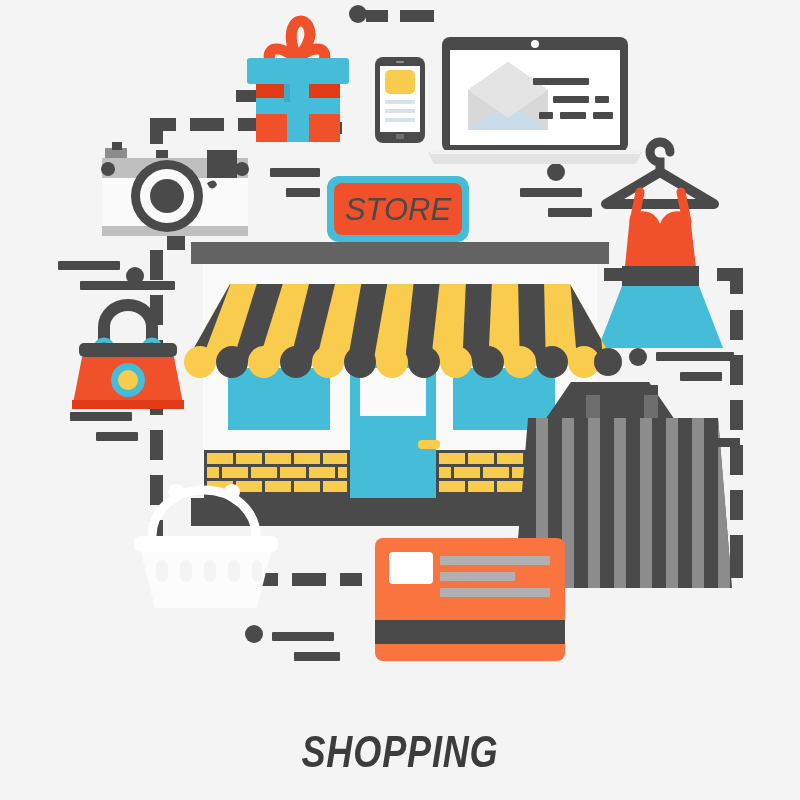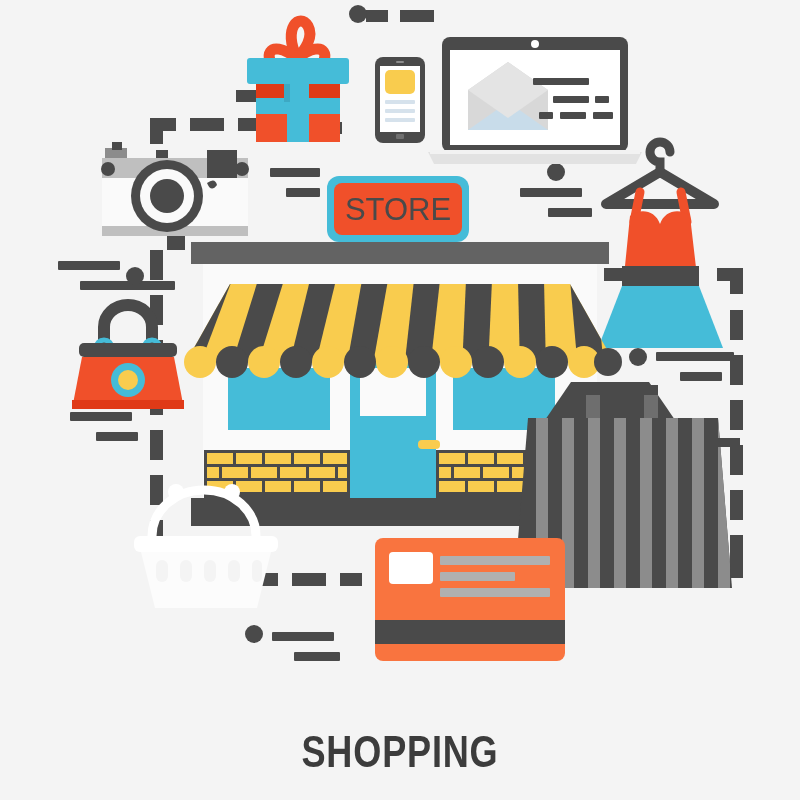--- a/index.html
+++ b/index.html
@@ -2,21 +2,21 @@
 <html><head>
 <meta charset="utf-8">
 <style>
   html,body{margin:0;padding:0;}
   body{
     width:800px;height:800px;
     background:#F4F4F4;
     font-family:"Liberation Sans", sans-serif;
     overflow:hidden;
   }
-  #stage{position:relative;width:800px;height:592px;}
+  #stage{position:relative;width:800px;height:592px;font-style:italic;}
   #stage svg{display:block;}
   .title{
     position:absolute;
     left:0;right:0;
     top:727px;
     text-align:center;
     font-family:"Liberation Sans", sans-serif;
     font-weight:bold;
     font-size:44px;
     letter-spacing:1px;

